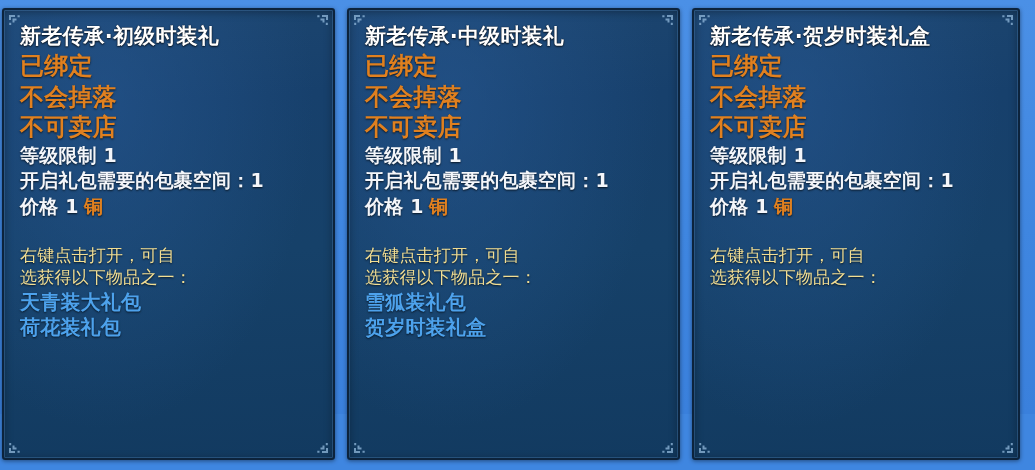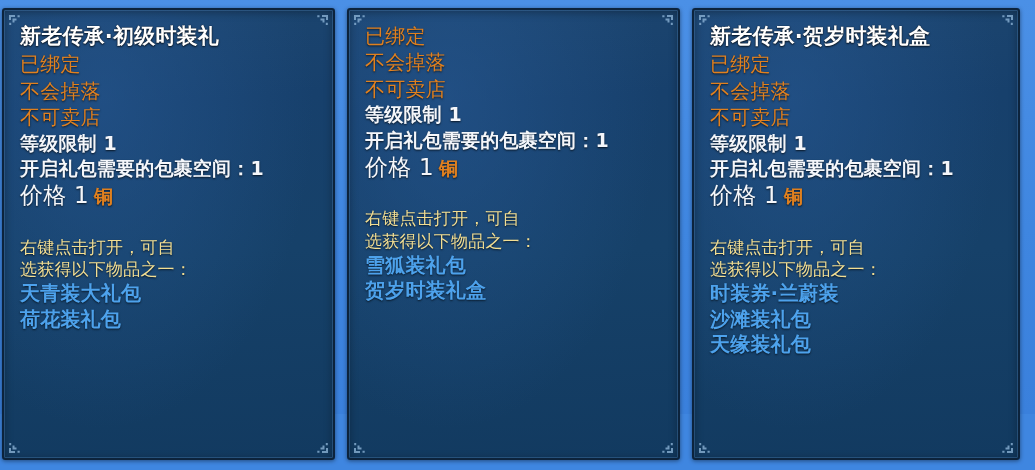--- a/index.html
+++ b/index.html
@@ -66,36 +66,36 @@
   .title {
     color: #ffffff;
     font-size: 21px;
     font-weight: bold;
     text-shadow: 0 1px 2px rgba(0,0,0,0.75), 0 0 1px rgba(0,0,0,0.9);
     margin-bottom: 7px;
   }
 
   .attr {
     color: #e0801f;
-    font-size: 20px;
-    font-weight: normal;
+    font-size: 24px;
+    font-weight: bold;
     text-shadow: 0 1px 2px rgba(0,0,0,0.7);
     margin-bottom: 6px;
   }
 
   .plain {
     color: #f4f6fa;
     font-size: 19px;
     font-weight: bold;
     text-shadow: 0 1px 2px rgba(0,0,0,0.7);
     margin-bottom: 6px;
   }
 
   .price { margin-bottom: 6px; }
-  .price .pnum { color: #f4f6fa; font-size: 23px; font-weight: normal;
+  .price .pnum { color: #f4f6fa; font-size: 19px; font-weight: bold;
                  text-shadow: 0 1px 2px rgba(0,0,0,0.7); }
   .price .coin { color: #e0801f; font-size: 19px; font-weight: bold;
                  text-shadow: 0 1px 2px rgba(0,0,0,0.7); }
 
   .spacer { height: 25px; }
 
   .desc {
     color: #f2de93;
     font-size: 17px;
     font-weight: normal;
@@ -171,20 +171,21 @@
         <svg width="16" height="15" viewBox="0 0 16 15">
           <path d="M1 1h6v2H3v3H1z M4.5 4.5h4v2h-2v2h-2z M9.5 1.2h2.2v2h-2.2z M1.2 8.8h2v2.2h-2z" fill="#8fb6d8" opacity="0.9"></path>
         </svg>
       </span>
     <span class="corner br">
         <svg width="16" height="15" viewBox="0 0 16 15">
           <path d="M1 1h6v2H3v3H1z M4.5 4.5h4v2h-2v2h-2z M9.5 1.2h2.2v2h-2.2z M1.2 8.8h2v2.2h-2z" fill="#8fb6d8" opacity="0.9"></path>
         </svg>
       </span>
 
+    <span class="line title">新老传承·中级时装礼</span>
     <span class="line attr">已绑定</span>
     <span class="line attr">不会掉落</span>
     <span class="line attr">不可卖店</span>
     <span class="line plain">等级限制 1</span>
     <span class="line plain">开启礼包需要的包裹空间：1</span>
     <span class="line price"><span class="pnum">价格  1</span> <span class="coin">铜</span></span>
     <div class="spacer"></div>
     <span class="line desc">右键点击打开，可自</span>
     <span class="line desc">选获得以下物品之一：</span>
     <div class="reward-list">
@@ -218,20 +219,15 @@
     <span class="line title">新老传承·贺岁时装礼盒</span>
     <span class="line attr">已绑定</span>
     <span class="line attr">不会掉落</span>
     <span class="line attr">不可卖店</span>
     <span class="line plain">等级限制 1</span>
     <span class="line plain">开启礼包需要的包裹空间：1</span>
     <span class="line price"><span class="pnum">价格  1</span> <span class="coin">铜</span></span>
     <div class="spacer"></div>
     <span class="line desc">右键点击打开，可自</span>
     <span class="line desc">选获得以下物品之一：</span>
-    <div class="reward-list">
-      <span class="line reward">时装券·兰蔚装</span>
-      <span class="line reward">沙滩装礼包</span>
-      <span class="line reward">天缘装礼包</span>
-    </div>
   </div>
 
 </div>
 
 </body></html>

